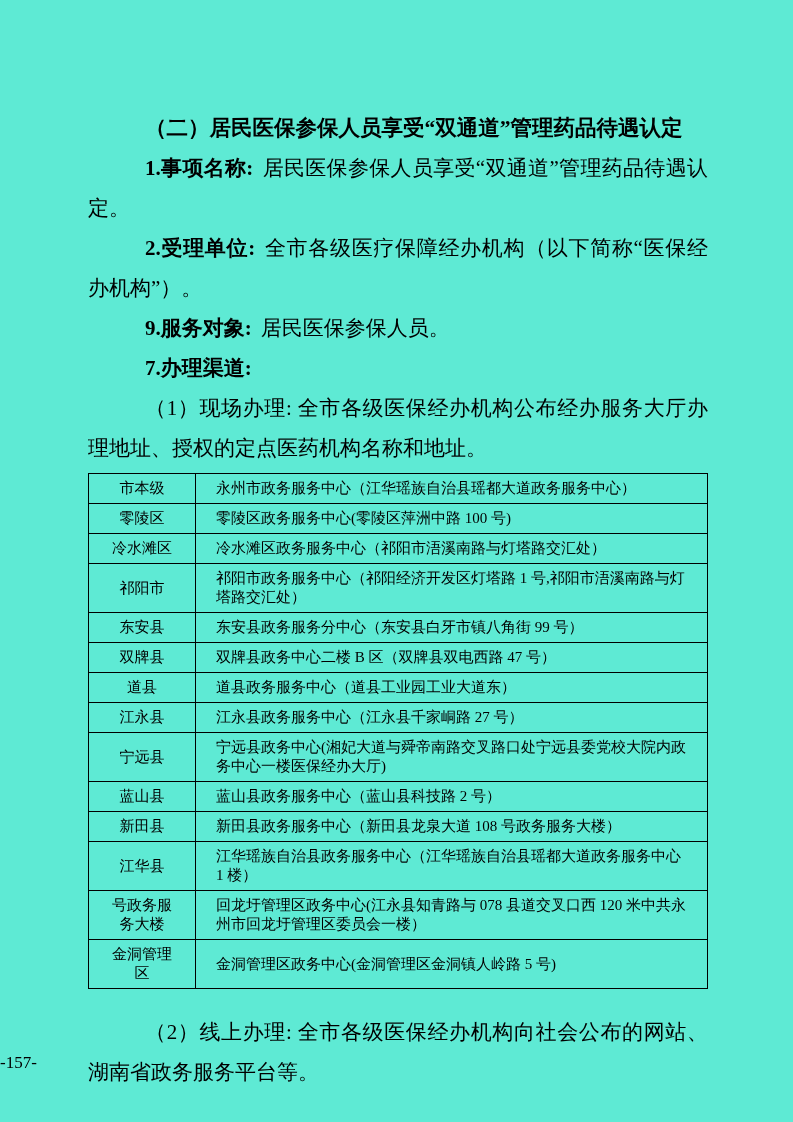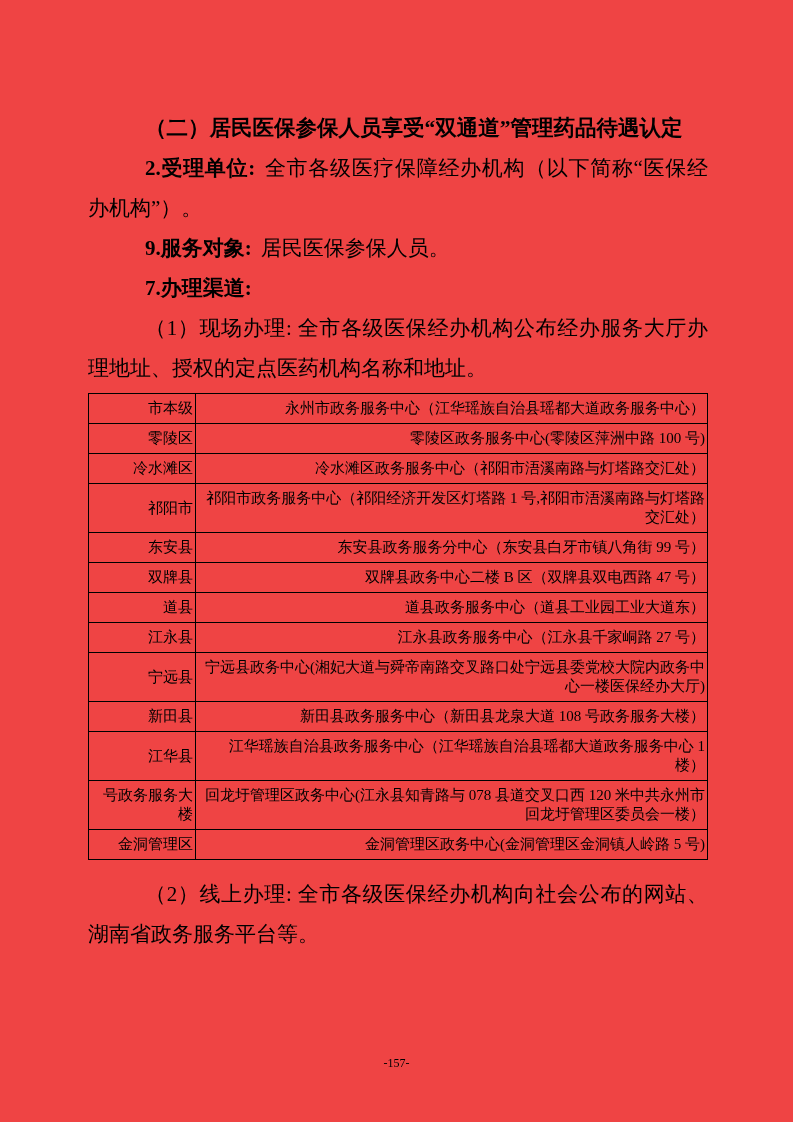--- a/index.html
+++ b/index.html
@@ -2,21 +2,21 @@
 <html><head>
 <meta charset="utf-8">
 <style>
   * { box-sizing: border-box; margin: 0; padding: 0; }
   html, body { background: #888; }
   .page {
     position: relative;
     width: 793px;
     height: 1122px;
     margin: 0 auto;
-    background: #ef4444;
+    background: #5eead4;
     color: #000000;
     font-family: "Liberation Serif", "DejaVu Serif", serif;
     overflow: hidden;
   }
   .content {
     position: absolute;
     left: 88px;
     top: 108px;
     width: 620px;
     font-size: 21px;
@@ -38,51 +38,52 @@
   }
   table.office-table {
     width: 100%;
     border-collapse: collapse;
     margin-top: 5px;
     font-size: 15px;
     text-align: left;
   }
   table.office-table td {
     border: 1px solid #000;
-    padding: 5px 2px;
+    padding: 5px 20px;
     line-height: 19px;
     vertical-align: middle;
-    text-align: right;
   }
   td.region-cell {
     width: 107px;
     text-align: center;
     padding: 5px 2px;
   }
   .para.after-table {
-    margin-top: 14px;
+    margin-top: 23px;
   }
   .page-number {
     position: absolute;
     top: 1052px;
     left: 0;
     width: 100%;
-    text-align: center;
-    font-size: 12px;
+    font-size: 17px;
     line-height: 22px;
   }
 </style>
 </head>
 <body>
 
 <div class="page">
   <div class="content">
 
     <div class="doc-heading">（二）居民医保参保人员享受“双通道”管理药品待遇认定</div>
 
+    <div class="para">
+      <span class="item-label">1.事项名称:</span><span>居民医保参保人员享受“双通道”管理药品待遇认定。</span>
+    </div>
 
     <div class="para">
       <span class="item-label">2.受理单位:</span><span>全市各级医疗保障经办机构（以下简称“医保经办机构”）。</span>
     </div>
 
     <div class="para">
       <span class="item-label">9.服务对象:</span><span>居民医保参保人员。</span>
     </div>
 
     <div class="para">
@@ -123,20 +124,24 @@
         </tr>
         <tr>
           <td class="region-cell">江永县</td>
           <td class="address-cell">江永县政务服务中心（江永县千家峒路 27 号）</td>
         </tr>
         <tr>
           <td class="region-cell">宁远县</td>
           <td class="address-cell">宁远县政务中心(湘妃大道与舜帝南路交叉路口处宁远县委党校大院内政务中心一楼医保经办大厅)</td>
         </tr>
         <tr>
+          <td class="region-cell">蓝山县</td>
+          <td class="address-cell">蓝山县政务服务中心（蓝山县科技路 2 号）</td>
+        </tr>
+        <tr>
           <td class="region-cell">新田县</td>
           <td class="address-cell">新田县政务服务中心（新田县龙泉大道 108 号政务服务大楼）</td>
         </tr>
         <tr>
           <td class="region-cell">江华县</td>
           <td class="address-cell">江华瑶族自治县政务服务中心（江华瑶族自治县瑶都大道政务服务中心 1 楼）</td>
         </tr>
         <tr>
           <td class="region-cell">号政务服务大楼</td>
           <td class="address-cell">回龙圩管理区政务中心(江永县知青路与 078 县道交叉口西 120 米中共永州市回龙圩管理区委员会一楼）</td>

